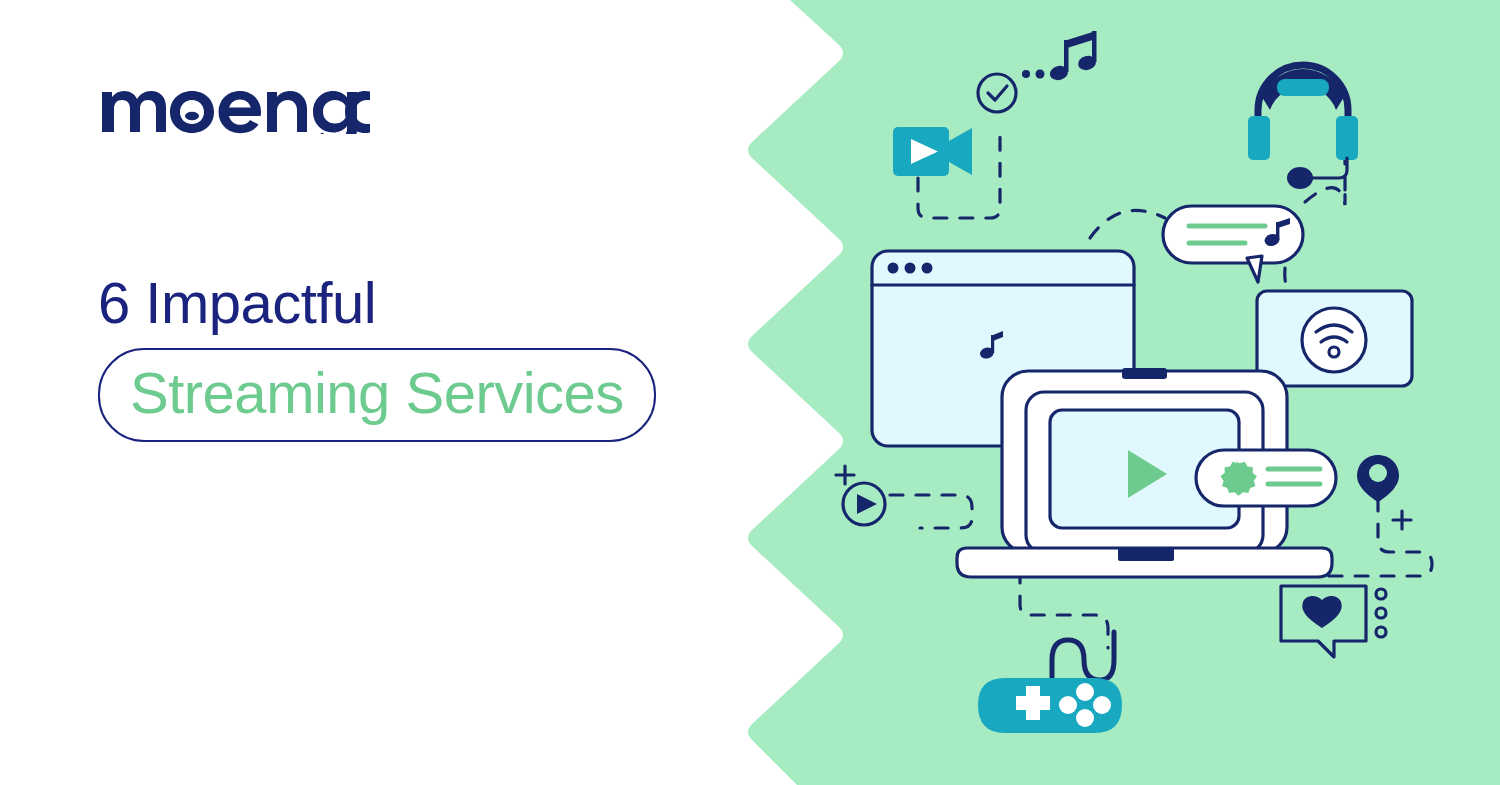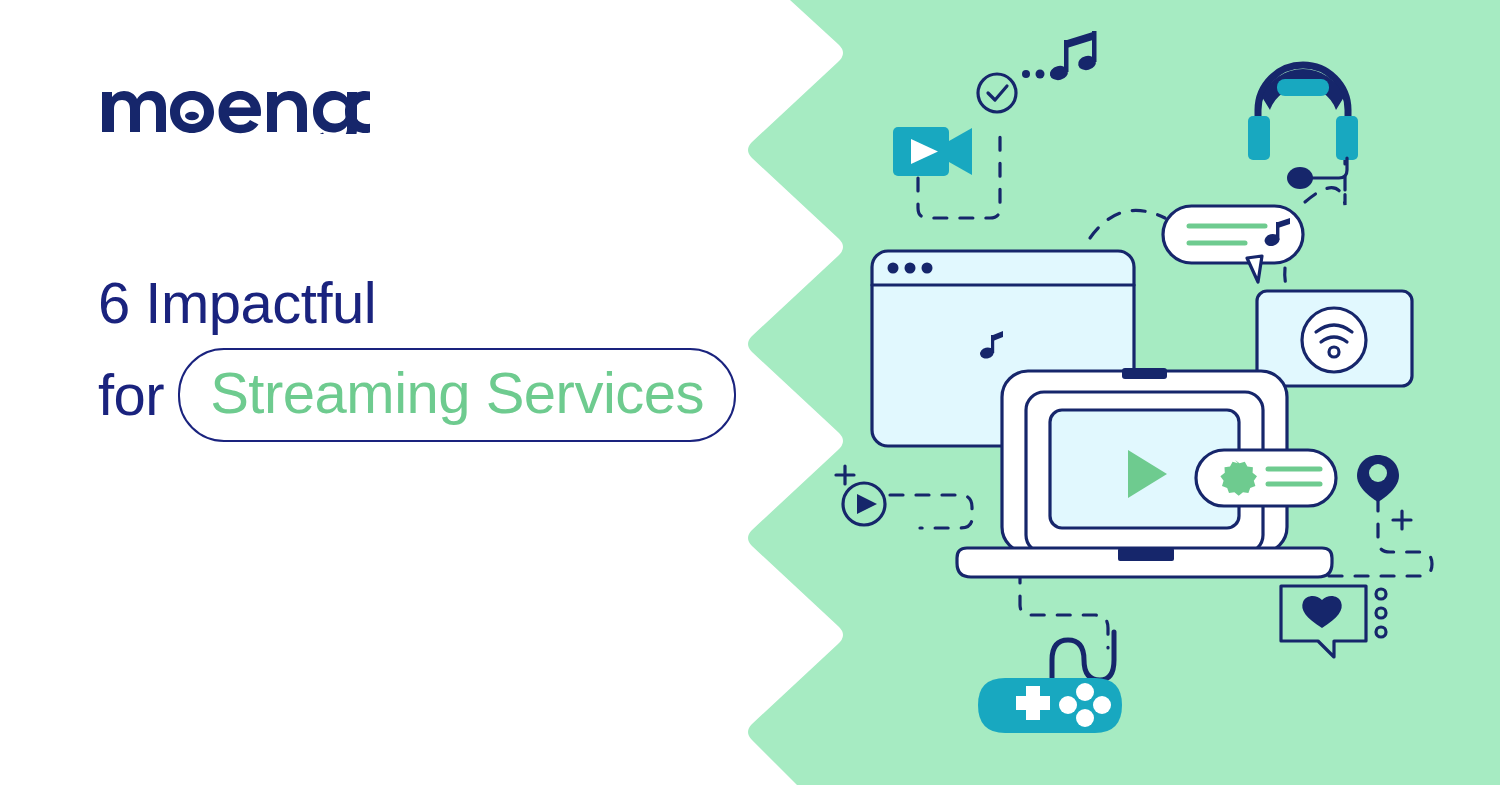--- a/index.html
+++ b/index.html
@@ -107,21 +107,20 @@
       <g fill="#16266B">
 
         <path d="M0 0"></path>
       </g>
     </svg>
   </div>
 
   <div class="headline">
     <div class="hl-line">6 Impactful</div>
     <div class="hl-line l3">
-      <span>for</span>
       <span class="pill">Streaming Services</span>
     </div>
   </div>
 
   <svg class="art" viewBox="0 0 1500 785">
     <defs>
       <style>
         .nv{fill:none;stroke:#16266B;stroke-width:3.2;stroke-linecap:round;stroke-linejoin:round;}
         .nvf{fill:#16266B;}
         .lb{fill:#E1F8FE;stroke:#16266B;stroke-width:3.2;stroke-linejoin:round;}

